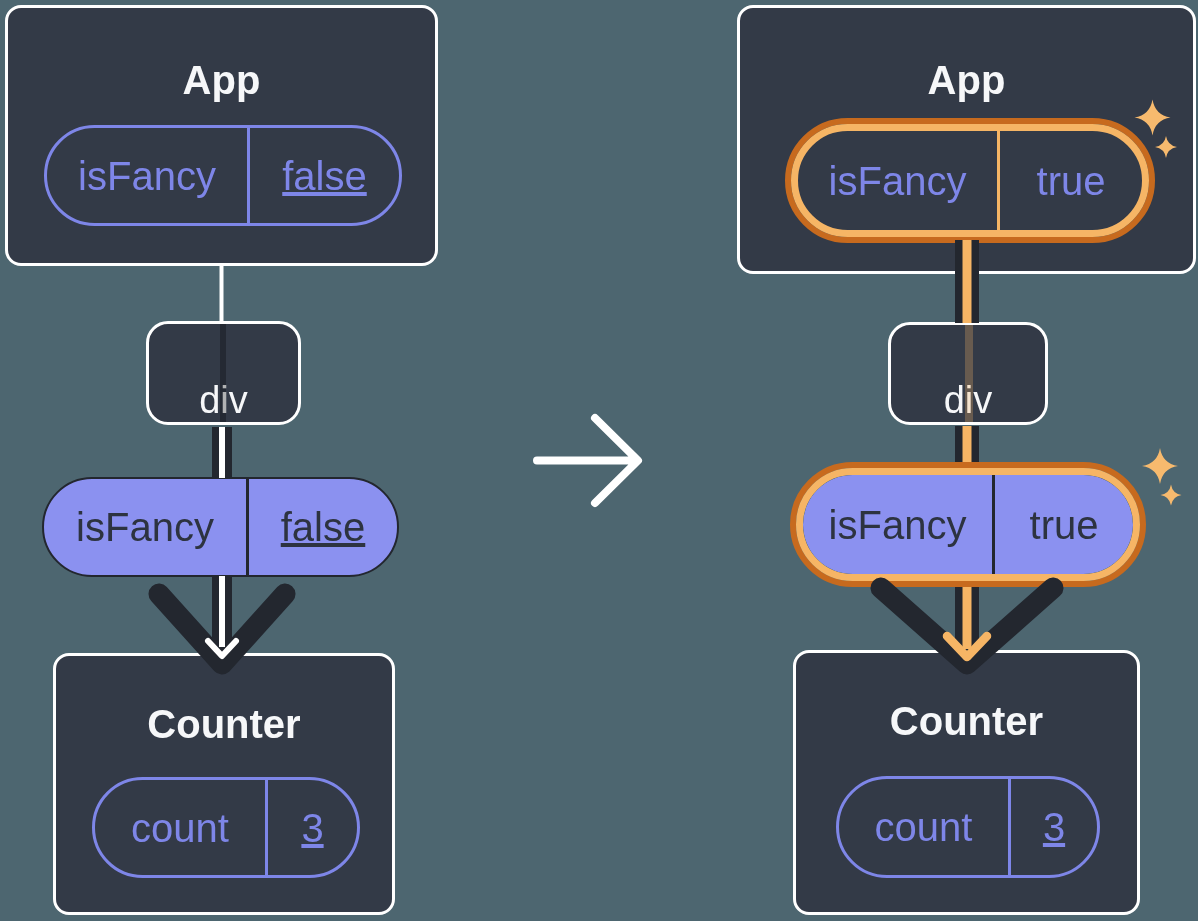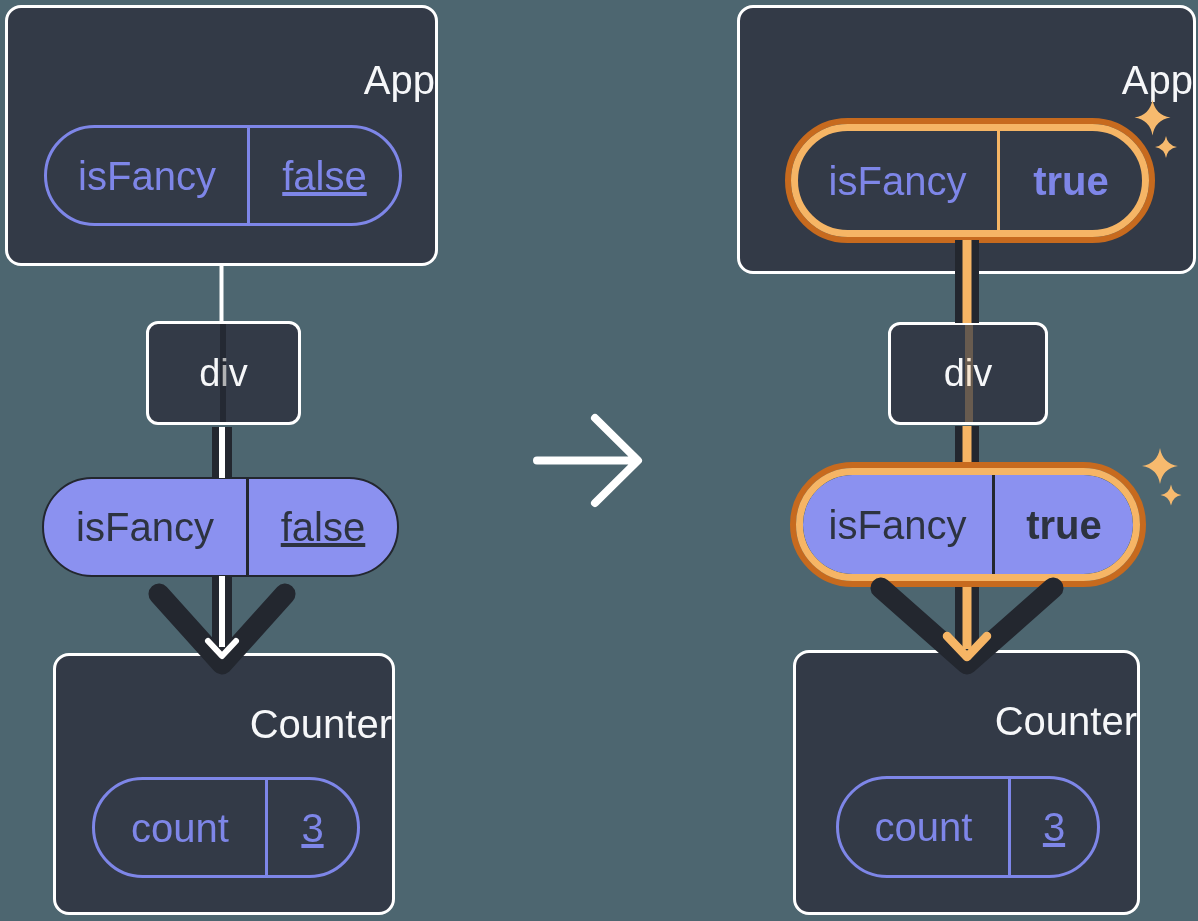--- a/index.html
+++ b/index.html
@@ -6,27 +6,27 @@
   .canvas{
     position:relative;width:1198px;height:921px;overflow:hidden;
     background:#4D6670;
     font-family:"Liberation Sans",sans-serif;
   }
   .card{
     position:absolute;background:#333A47;border:3px solid #FFFFFF;
     box-sizing:border-box;border-radius:16px;
   }
   .node-title{
-    position:absolute;left:0;right:0;text-align:right;
-    color:#F6F7F9;font-size:40px;font-weight:400;line-height:1;
+    position:absolute;left:0;right:0;text-align:center;
+    color:#F6F7F9;font-size:40px;font-weight:700;line-height:1;
   }
   .div-card{
     position:absolute;background:#333A47;border:3px solid #FFFFFF;
-    box-sizing:border-box;border-radius:12px;
-    display:flex;align-items:center;justify-content:center;
+    box-sizing:border-box;border-radius:22px;
+    display:flex;align-items:flex-end;justify-content:center;
     color:#F6F7F9;font-size:38px;font-weight:500;
   }
   .div-stripe{position:absolute;top:0;bottom:0;}
   .pill{
     position:absolute;display:flex;box-sizing:border-box;
     font-size:40px;line-height:1;
   }
   .pill .seg{
     display:flex;align-items:center;justify-content:center;
     box-sizing:border-box;height:100%;
@@ -51,21 +51,21 @@
   .ring-pill{
     position:relative;display:flex;width:100%;height:100%;
     border-radius:50px;font-size:40px;line-height:1;box-sizing:border-box;
   }
   .ring-pill .seg{display:flex;align-items:center;justify-content:center;box-sizing:border-box;height:100%;}
   .ring-pill .seg:last-child{flex:1;}
   .ring-open{color:#7E86E8;}
   .ring-open .seg-key{border-right:3px solid #F6B565;}
   .ring-purple{background:#8B91F0;color:#2D3340;}
   .ring-purple .seg-key{border-right:3px solid #23272F;}
-  .bold-val{font-weight:700;}
+  .bold-val{font-weight:400;}
   .overlay{position:absolute;left:0;top:0;pointer-events:none;}.mid{z-index:10}.top{z-index:50}
 </style>
 </head>
 <body>
 
 <div class="canvas">
 
   <div class="card mid" style="left:5px;top:5px;width:433px;height:261px;">
     <div class="node-title" style="top:52px;">App</div>
     <div class="pill pill-outline" style="left:36px;top:117px;width:358px;height:101px;">

